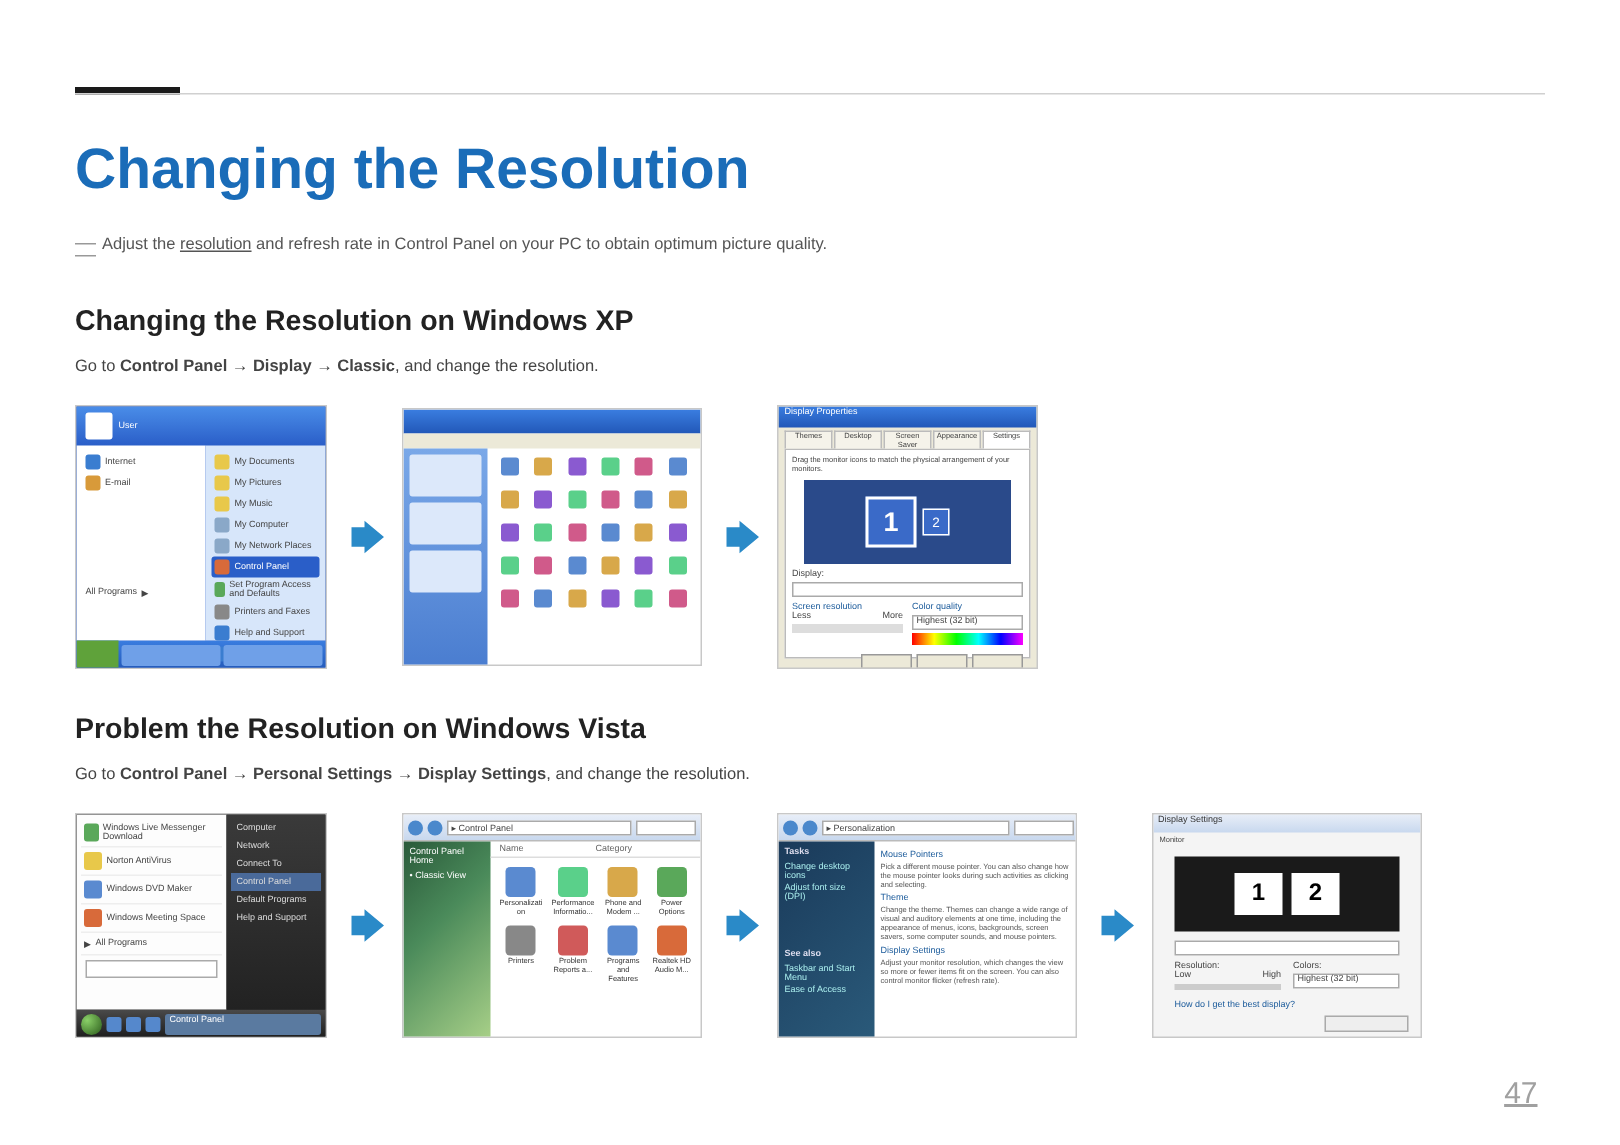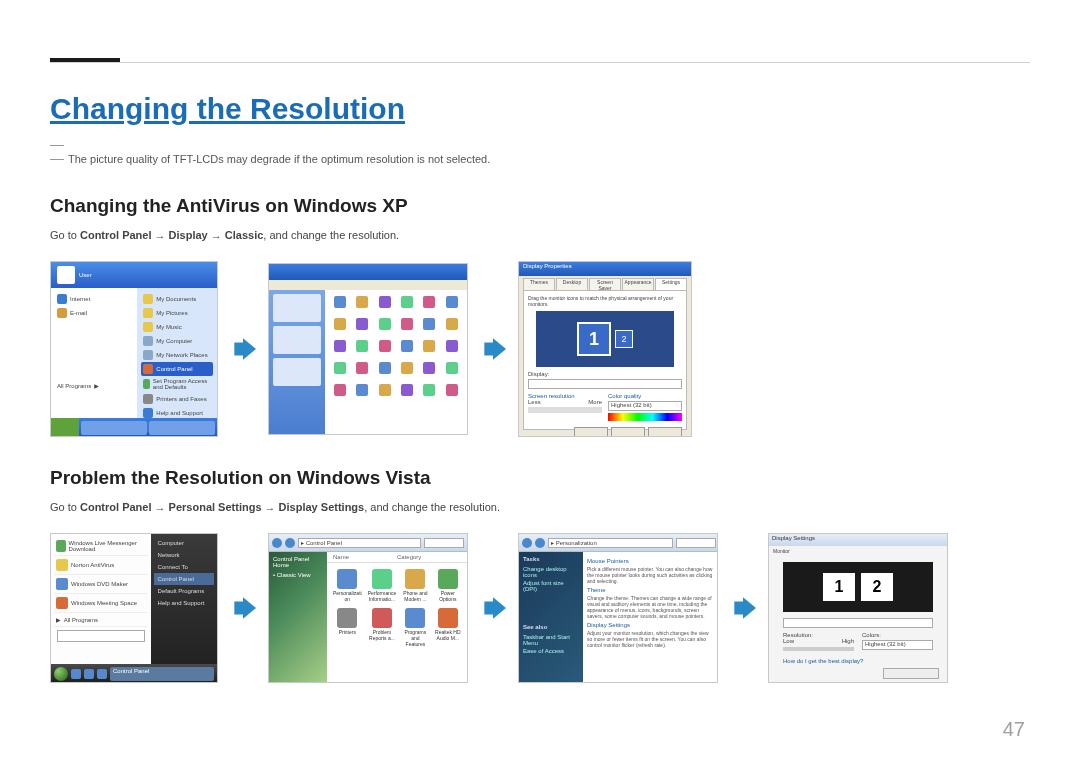--- a/index.html
+++ b/index.html
@@ -23,25 +23,24 @@
   .top-line {
     position: absolute;
     top: 62px;
     left: 50px;
     right: 50px;
     height: 1px;
     background: #d0d0d0;
   }
   h1.main {
     color: #1a6cb8;
-    font-size: 30px;
+    font-size: 38px;
     font-weight: 700;
     margin-top: 52px;
     margin-bottom: 22px;
-    text-decoration: underline;
   }
   .note-line {
     font-size: 11px;
     color: #555;
     margin-bottom: 4px;
     display: flex;
     align-items: baseline;
   }
   .note-dash {
     display: inline-block;
@@ -85,20 +84,21 @@
     font-size: 6px;
     color: #444;
   }
   .pagenum {
     position: absolute;
     bottom: 22px;
     right: 55px;
     font-size: 20px;
     color: #a0a0a0;
     font-weight: 400;
+    text-decoration: underline;
   }
 
   
   .xp-start { width:168px; height:176px; background:#2a5ec8; }
   .xp-start .user { height:26px; background:linear-gradient(#4a8de8,#2a5ec8); color:#fff; padding:4px 6px; display:flex; align-items:center; gap:4px;}
   .xp-start .user .av { width:18px; height:18px; background:#fff; border-radius:2px;}
   .xp-start .cols { display:flex; height:130px;}
   .xp-start .left { width:52%; background:#fff; padding:4px;}
   .xp-start .right{ width:48%; background:#d7e6fa; padding:4px;}
   .xp-start .it { display:flex; align-items:center; gap:3px; padding:2px 2px; border-radius:2px;}
@@ -194,27 +194,29 @@
 </head>
 <body>
 
 <div class="top-rule"></div>
 <div class="top-line"></div>
 
 <h1 class="main">Changing the Resolution</h1>
 
 <div class="note-line">
   <span class="note-dash"></span>
+  <span>
+    <span>Adjust the </span><span class="underline">resolution</span><span> and refresh rate in Control Panel on your PC to obtain optimum picture quality.</span>
+  </span>
 </div>
 <div class="note-line">
   <span class="note-dash"></span>
-  <span>The picture quality of TFT-LCDs may degrade if the optimum resolution is not selected.</span>
 </div>
 
-<h2 class="section">Changing the AntiVirus on Windows XP</h2>
+<h2 class="section">Changing the Resolution on Windows XP</h2>
 <p class="body">
   <span>Go to </span><strong>Control Panel → Display → Classic</strong><span>, and change the resolution.</span>
 </p>
 
 <div class="row">
 
   <div class="shot xp-start">
     <div class="user">
       <div class="av"></div>
       <span>User</span>

